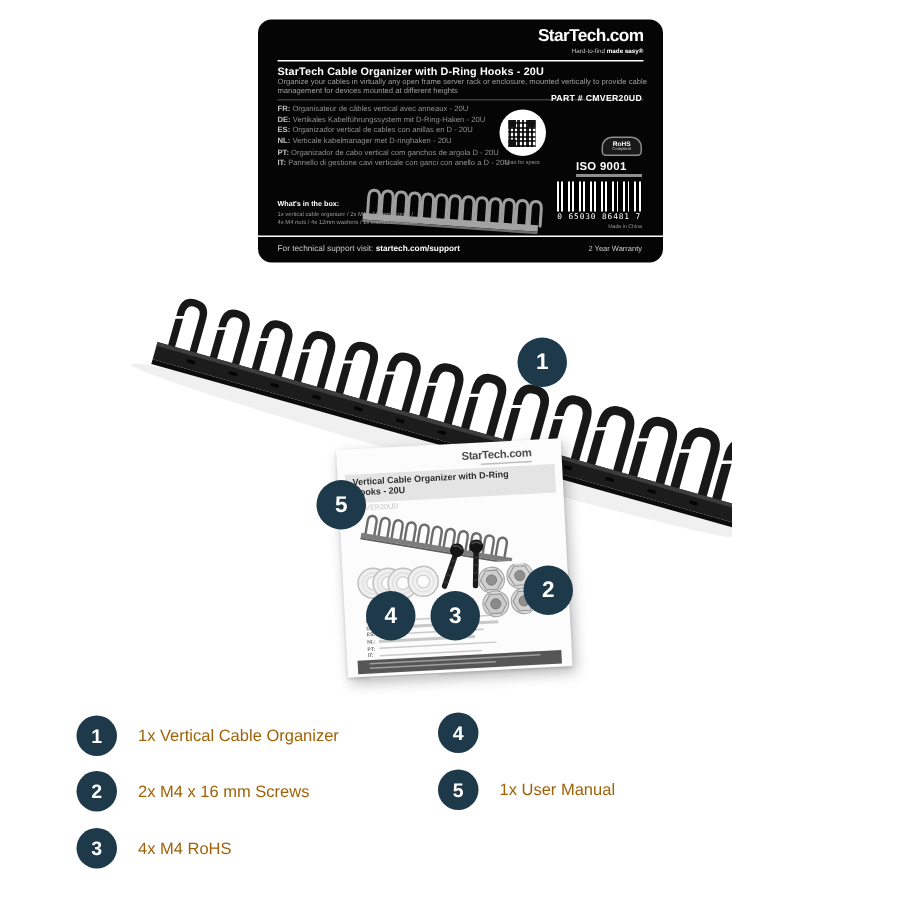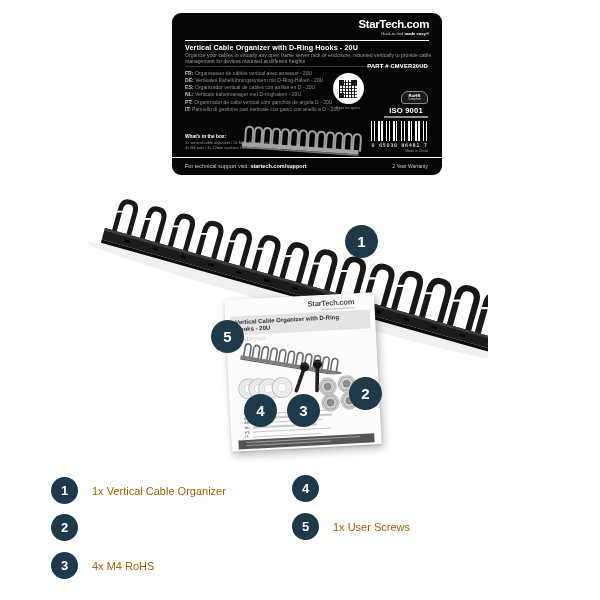--- a/index.html
+++ b/index.html
@@ -28,21 +28,21 @@
         linear-gradient(#111,#111) 13px 0/5px 5px no-repeat,
         linear-gradient(#111,#111) 0 13px/5px 5px no-repeat,
         repeating-linear-gradient(0deg, rgba(0,0,0,.75) 0 1.5px, transparent 1.5px 3px),
         repeating-linear-gradient(90deg,#222 0 1.5px,#fafafa 1.5px 3px); }
   .qr-caption { font-size:3.6px; color:#9a9a9a; margin-top:2px; }
   .part-number { position:absolute; right:14px; top:50px; font-size:5.8px; font-weight:bold; letter-spacing:0.2px; }
   .rohs { position:absolute; right:14px; top:78px; width:27px; height:13px; background:#191919;
           border:1px solid #8d8d8d; border-radius:7px 7px 3px 3px; text-align:center; line-height:1; padding-top:2px; }
   .rohs-l1 { font-size:4.4px; font-weight:bold; color:#fff; }
   .rohs-l2 { font-size:2.8px; color:#cfcfcf; }
-  .iso { position:absolute; right:14px; top:93px; text-align:center; }
+  .iso { position:absolute; right:14px; top:93px; text-align:left; }
   .iso-label { font-size:7.6px; font-weight:bold; letter-spacing:0.2px; }
   .iso-strip { width:44px; height:2.4px; background:#8e8e8e; margin-top:1px; margin-left:auto; }
   .barcode { position:absolute; right:14px; top:108px; width:57px; text-align:center; }
   .bc-bars { height:20px; background:repeating-linear-gradient(90deg,#fff 0 1.5px,#000 1.5px 3px,#fff 3px 4.2px,#000 4.2px 7.4px); }
   .bc-digits { font-family:"DejaVu Sans Mono", monospace; font-size:5.2px; color:#fff; margin-top:1px; letter-spacing:0.6px; }
   .bc-made { font-size:3.5px; color:#9a9a9a; text-align:right; margin-top:0.5px; }
   .card-thumb { position:absolute; left:67px; top:99px; }
   .whats-box { position:absolute; left:13px; top:122px; line-height:1; }
   .wb-title { font-size:4.8px; font-weight:bold; color:#fff; margin-bottom:1.5px; }
   .wb-line { font-size:3.9px; line-height:4.9px; color:#9a9a9a; }
@@ -112,21 +112,21 @@
       </symbol>
     </defs>
   </svg>
 
   <div class="card">
     <div class="logo">
       <div class="logo-text">StarTech.com</div>
       <div class="logo-tagline"><span>Hard-to-find </span><b>made easy®</b></div>
     </div>
     <div class="title-rule"></div>
-    <div class="card-title">Vertical Cable Organizer with D-Ring Hooks - 20U</div>
+    <div class="card-title">StarTech Cable Organizer with D-Ring Hooks - 20U</div>
     <div class="card-desc">Organize your cables in virtually any open frame server rack or enclosure, mounted vertically to provide cable management for devices mounted at different heights</div>
     <div class="desc-rule"></div>
 
     <div class="translations">
       <div class="trans-line"><b>FR:</b> <span>Organisateur de câbles vertical avec anneaux - 20U</span></div>
       <div class="trans-line"><b>DE:</b> <span>Vertikales Kabelführungssystem mit D-Ring-Haken - 20U</span></div>
       <div class="trans-line"><b>ES:</b> <span>Organizador vertical de cables con anillas en D - 20U</span></div>
       <div class="trans-line"><b>NL:</b> <span>Verticale kabelmanager met D-ringhaken - 20U</span></div>
       <div class="trans-line"><b>PT:</b> <span>Organizador de cabo vertical com ganchos de argola D - 20U</span></div>
       <div class="trans-line"><b>IT:</b> <span>Pannello di gestione cavi verticale con ganci con anello a D - 20U</span></div>
@@ -385,26 +385,27 @@
   <div class="co co-4">
       <span>4</span>
     </div>
 
   <div class="leg-row leg-1">
     <div class="leg-circle">1</div>
     <div class="leg-label">1x Vertical Cable Organizer</div>
   </div>
   <div class="leg-row leg-2">
     <div class="leg-circle">2</div>
+    <div class="leg-label">2x M4 x 16 mm Screws</div>
   </div>
   <div class="leg-row leg-3">
     <div class="leg-circle">3</div>
     <div class="leg-label">4x M4 RoHS</div>
   </div>
   <div class="leg-row leg-4">
     <div class="leg-circle">4</div>
   </div>
   <div class="leg-row leg-5">
     <div class="leg-circle">5</div>
-    <div class="leg-label">1x User Screws</div>
+    <div class="leg-label">1x User Manual</div>
   </div>
 
 </div>
 
 </body></html>

